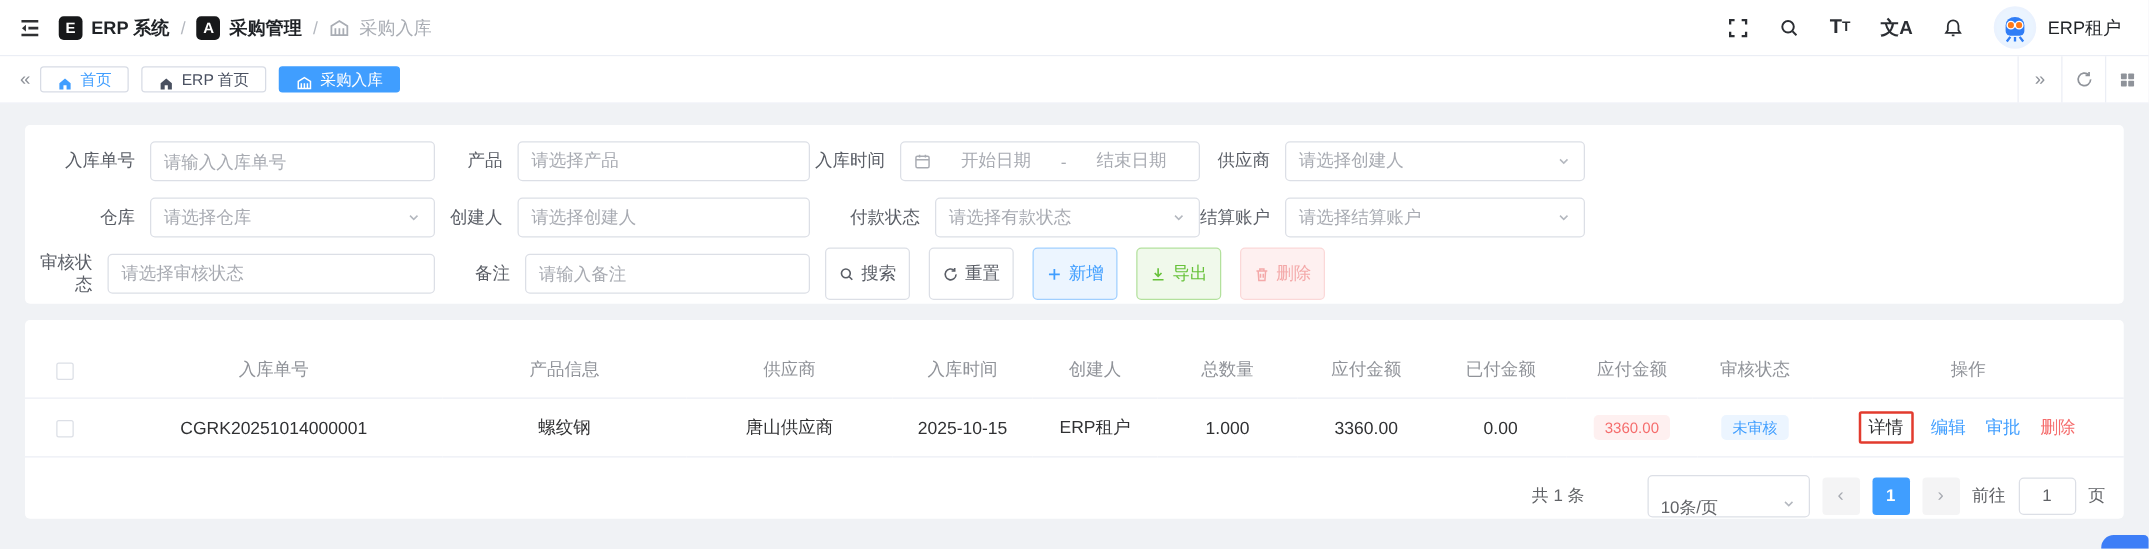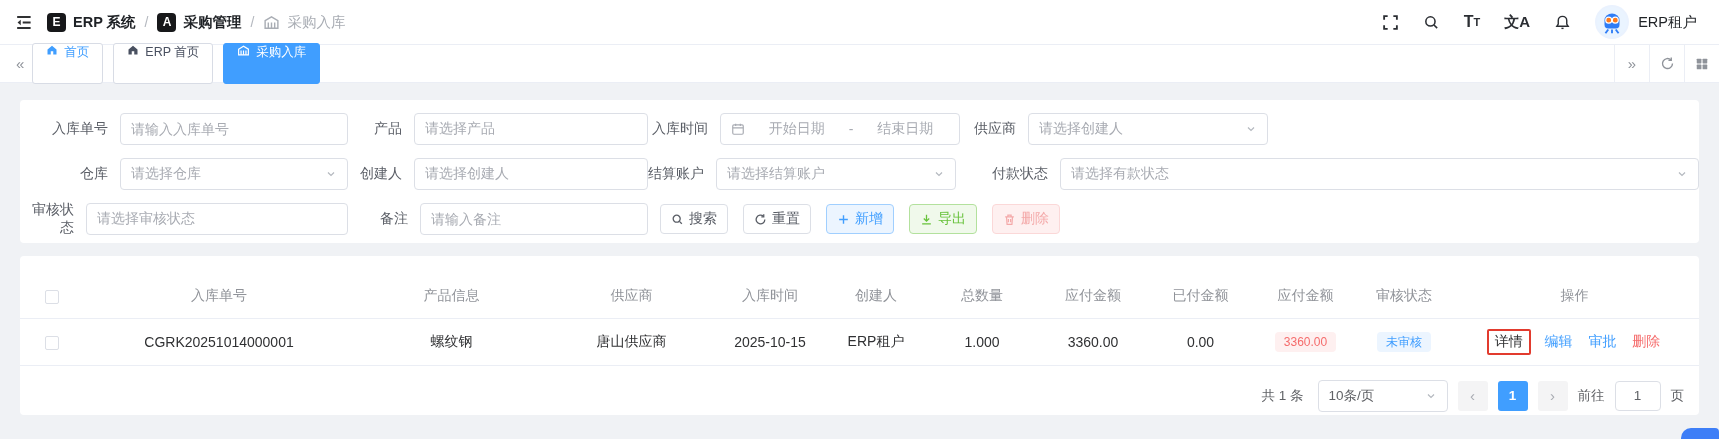--- a/index.html
+++ b/index.html
@@ -22,21 +22,21 @@
   .ico-tt .small-t { font-size:11px; font-weight:700; }
   .ico-lang { font-size:15px; font-weight:600; }
   .user { display:flex; align-items:center; gap:9px; cursor:pointer; }
   .avatar { width:34px; height:34px; border-radius:50%; background:#eaf2fe; overflow:hidden; display:inline-flex; align-items:center; justify-content:center; }
   .user-name { font-size:14.5px; color:#1f2226; }
 
   
   .tabbar { height:38px; background:#fff; border-bottom:1px solid #ebeef5; display:flex; align-items:center; padding-left:8px; }
   .tab-arrow { color:#8f939a; font-size:15px; padding:0 8px; cursor:pointer; }
   .tabs { display:flex; align-items:center; gap:10px; flex:1; }
-  .tab { height:41px; display:inline-flex; align-items:flex-start; gap:6px; padding:0 13px; border:1px solid #d8dce5; border-radius:3px; background:#fff; font-size:12.5px; color:#495060; cursor:pointer; }
+  .tab { height:21px; display:inline-flex; align-items:flex-end; gap:6px; padding:0 13px; border:1px solid #d8dce5; border-radius:3px; background:#fff; font-size:12.5px; color:#495060; cursor:pointer; }
   .tab.home-tab { color:#409eff; }
   .tab.active { background:#409eff; border-color:#409eff; color:#fff; }
   .tab-controls { display:flex; align-items:stretch; height:100%; }
   .tab-ctrl { width:35px; display:inline-flex; align-items:center; justify-content:center; color:#8f939a; border-left:1px solid #ebeef5; cursor:pointer; font-size:15px; }
 
   
   main { padding:17px 20px 0; }
   .card { background:#fff; border-radius:4px; }
   .filter-card { height:143px; padding:13px 0 0; }
   .fgrid { display:grid; grid-template-columns:328px 300px 312px 1fr; row-gap:13px; }
@@ -47,21 +47,21 @@
   .w4 .fcontrol { flex:none; width:240px; }
   input.fcontrol { outline:none; }
   input.fcontrol::placeholder, .pg-goto::placeholder { color:#a8abb2; }
   .ph { color:#a8abb2; }
   .select { justify-content:space-between; cursor:pointer; }
   .chev { color:#b4b8bf; flex:none; }
   .daterange { gap:8px; }
   .daterange .ph { flex:1; text-align:center; }
   .dsep { color:#a8abb2; }
   .btn-row { display:flex; align-items:center; gap:15px; margin-left:12px; }
-  .btn { height:30px; width:68px; border-radius:4px; border:1px solid #dcdfe6; background:#fff; color:#5a5e66; font-size:14px; display:inline-flex; align-items:center; justify-content:center; gap:5px; cursor:pointer; font-family:inherit; }
+  .btn { height:42px; width:68px; border-radius:4px; border:1px solid #dcdfe6; background:#fff; color:#5a5e66; font-size:14px; display:inline-flex; align-items:center; justify-content:center; gap:5px; cursor:pointer; font-family:inherit; }
   .btn-add { background:#ecf5ff; border-color:#a0cfff; color:#409eff; }
   .btn-export { background:#f0f9eb; border-color:#b3e19d; color:#67c23a; }
   .btn-delete { background:#fef0f0; border-color:#fbd8d8; color:#f4a9a9; }
 
   
   .table-card { margin-top:13px; height:159px; padding-top:18px; display:flex; flex-direction:column; }
   table { width:100%; border-collapse:collapse; table-layout:fixed; }
   th { height:44px; color:#909399; font-weight:500; font-size:14px; border-bottom:1px solid #ebeef5; text-align:center; }
   td { height:47px; color:#303133; font-size:14px; border-bottom:1px solid #ebeef5; text-align:center; }
   .checkbox { width:14px; height:14px; border:1px solid #dcdfe6; border-radius:2px; background:#fff; display:inline-block; vertical-align:middle; cursor:pointer; }
@@ -69,21 +69,21 @@
   .badge-red { background:#fef0f0; color:#f56c6c; }
   .badge-blue { background:#ecf5ff; color:#409eff; }
   .ops { white-space:nowrap; }
   .op { font-size:14px; cursor:pointer; margin:0 6px; text-decoration:none; }
   .op-blue { color:#409eff; } .op-red { color:#f56c6c; }
   .hl-box { display:inline-block; border:2.5px solid #e23b2e; border-radius:2px; padding:2px 6px; color:#303133; margin:0 4px; cursor:pointer; }
 
   
   .pagination { display:flex; align-items:center; justify-content:flex-end; gap:10px; margin:14px 15px 0; color:#606266; font-size:13.5px; }
   .pg-total { margin-right:4px; }
-  .pg-size { width:130px; height:32px; border:1px solid #dcdfe6; border-radius:4px; display:flex; align-items:center; justify-content:space-between; padding:0 10px; color:#606266; font-size:13.5px; cursor:pointer; }
+  .pg-size { width:130px; height:32px; border:1px solid #dcdfe6; border-radius:4px; display:flex; align-items:flex-start; justify-content:space-between; padding:16px 10px; color:#606266; font-size:13.5px; cursor:pointer;margin-left:36px; }
   .pg-btn { min-width:30px; height:30px; border:none; border-radius:3px; background:#f4f4f5; color:#a8abb2; font-size:15px; cursor:pointer; font-family:inherit; }
   .pg-btn.active { background:#409eff; color:#fff; font-weight:700; font-size:13.5px; }
   .pg-goto { width:46px; height:30px; border:1px solid #dcdfe6; border-radius:4px; text-align:center; font-size:13.5px; color:#606266; outline:none; }
 
   .assistant { position:absolute; right:0; bottom:0; width:38px; height:11px; background:#3d7ef7; border-radius:10px 4px 0 0; cursor:pointer; }
   svg { display:block; }
 </style>
 </head>
 <body>
 
@@ -254,36 +254,36 @@
               </svg>
             </span>
         </div>
       </div>
       <div class="ffield w2">
         <label class="flabel">创建人</label>
         <div class="fcontrol select">
           <span class="ph">请选择创建人</span>
         </div>
       </div>
-      <div class="ffield w4">
-        <label class="flabel">结算账户</label>
-        <div class="fcontrol select">
-          <span class="ph">请选择结算账户</span>
+      <div class="ffield w1">
+        <label class="flabel">付款状态</label>
+        <div class="fcontrol select">
+          <span class="ph">请选择有款状态</span>
           <span class="chev">
               <svg width="12" height="12" viewBox="0 0 24 24" fill="none" stroke="#b4b8bf" stroke-width="2.4">
                 <path d="M6 9 l6 6 6-6"></path>
               </svg>
             </span>
         </div>
       </div>
 
-      <div class="ffield w1">
-        <label class="flabel">付款状态</label>
-        <div class="fcontrol select">
-          <span class="ph">请选择有款状态</span>
+      <div class="ffield w4">
+        <label class="flabel">结算账户</label>
+        <div class="fcontrol select">
+          <span class="ph">请选择结算账户</span>
           <span class="chev">
               <svg width="12" height="12" viewBox="0 0 24 24" fill="none" stroke="#b4b8bf" stroke-width="2.4">
                 <path d="M6 9 l6 6 6-6"></path>
               </svg>
             </span>
         </div>
       </div>
       <div class="ffield w2">
         <label class="flabel">审核状态</label>
         <div class="fcontrol select">

